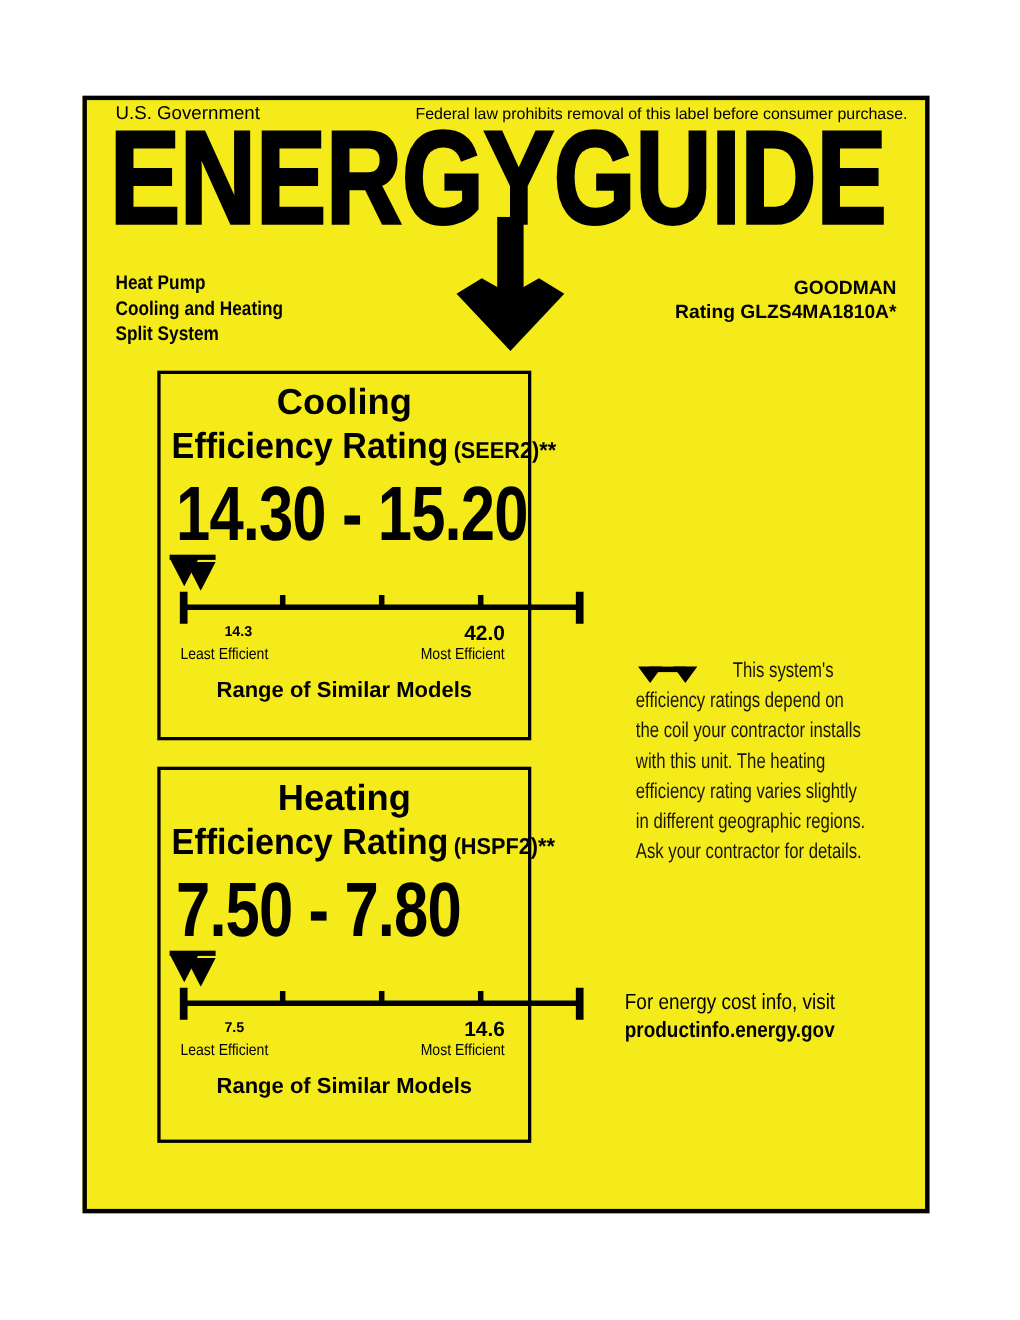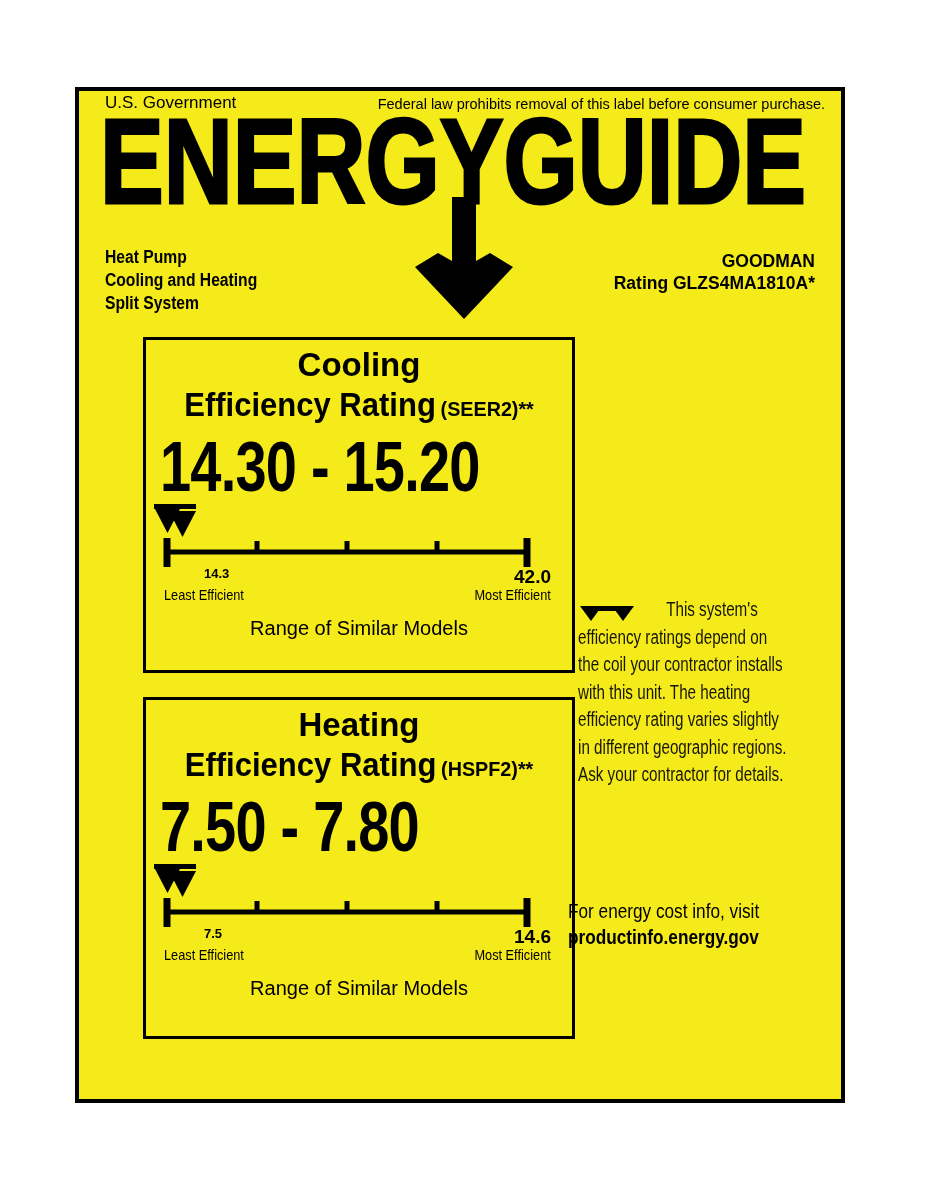--- a/index.html
+++ b/index.html
@@ -17,21 +17,21 @@
   .logo-svg{position:absolute;left:18px;top:22px;}
   .arrow-svg{position:absolute;left:330px;top:106px;}
   .product-type{
     position:absolute;left:26px;top:155px;font-size:18px;font-weight:bold;
     line-height:23px;white-space:pre-line;transform:scaleX(0.87);transform-origin:left top;
   }
   .brand-block{position:absolute;right:26px;top:159px;text-align:right;font-weight:bold;
     font-size:17.5px;line-height:22px;}
   
   .rating-box{
-    position:absolute;left:64px;width:432px;border:3px solid #000;box-sizing:border-box;
+    position:absolute;left:64px;width:340px;border:3px solid #000;box-sizing:border-box;
     background:#F5EA1A;
   }
   .box-cooling{top:246px;height:336px;}
   .box-heating{top:606px;height:342px;}
   .box-title{position:absolute;top:6px;left:0;right:0;text-align:center;
     font-size:33px;font-weight:bold;}
   .box-rating{position:absolute;top:46px;left:0;right:0;text-align:center;
     font-size:33px;font-weight:bold;transform:scaleX(0.94);transform-origin:center top;white-space:nowrap;}
   .rating-suffix{font-size:21px;font-weight:bold;margin-left:5px;}
   .range-value{
@@ -39,21 +39,21 @@
     white-space:nowrap;transform:scaleX(0.80);transform-origin:left top;letter-spacing:-1px;
   }
   .range-marker{position:absolute;left:8px;top:164px;}
   .scale-svg{position:absolute;left:15px;top:194px;}
   .scale-min{position:absolute;left:18px;top:226px;font-size:13px;font-weight:bold;margin-left:40px;}
   .scale-max{position:absolute;right:21px;top:226px;font-size:19px;font-weight:bold;}
   .scale-min-label{position:absolute;left:18px;top:247px;font-size:14.5px;
     transform:scaleX(0.88);transform-origin:left top;white-space:nowrap;}
   .scale-max-label{position:absolute;right:21px;top:247px;font-size:14.5px;
     transform:scaleX(0.88);transform-origin:right top;white-space:nowrap;}
-  .range-caption{position:absolute;top:277px;left:0;right:0;text-align:center;font-size:20px;}
+  .range-caption{position:absolute;top:277px;left:0;right:0;text-align:center;font-size:20px;font-weight:bold;}
   .box-footnote{position:absolute;top:306px;left:0;right:0;text-align:center;font-size:15px;}
   
   .contractor-note{position:absolute;left:499px;top:505px;width:300px;}
   .note-icon{position:absolute;left:2px;top:9px;}
   .note-text{
     font-size:19.5px;line-height:27.5px;white-space:pre-line;text-indent:113px;
     transform:scaleX(0.78);transform-origin:left top;color:#161608;width:310px;
   }
   .energy-info{position:absolute;left:489px;top:807px;font-size:20px;line-height:26px;
     transform:scaleX(0.86);transform-origin:left top;white-space:nowrap;}

